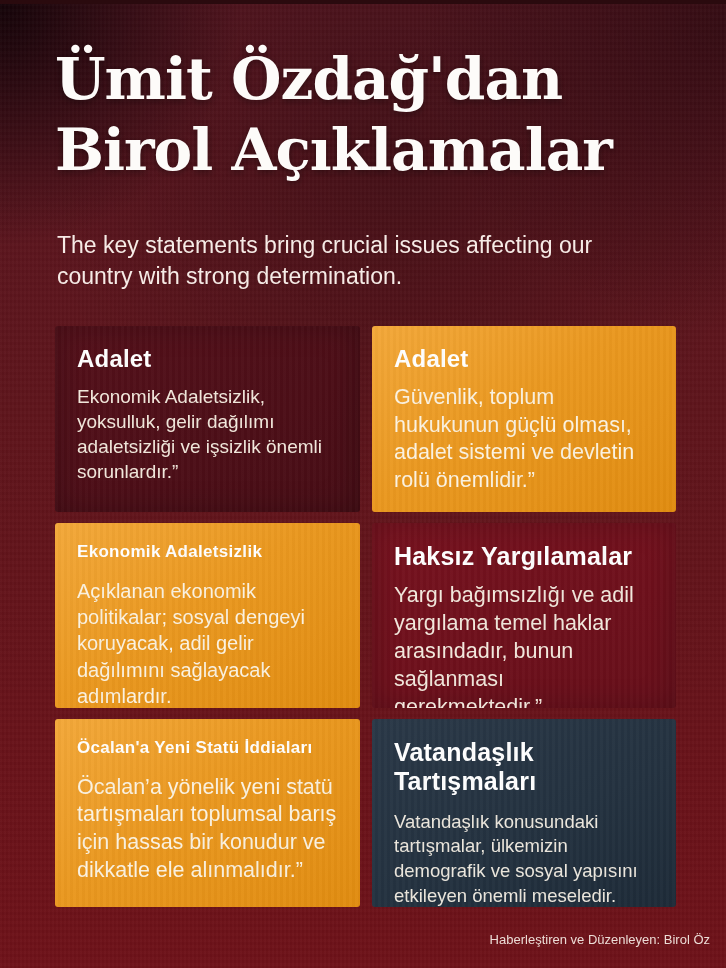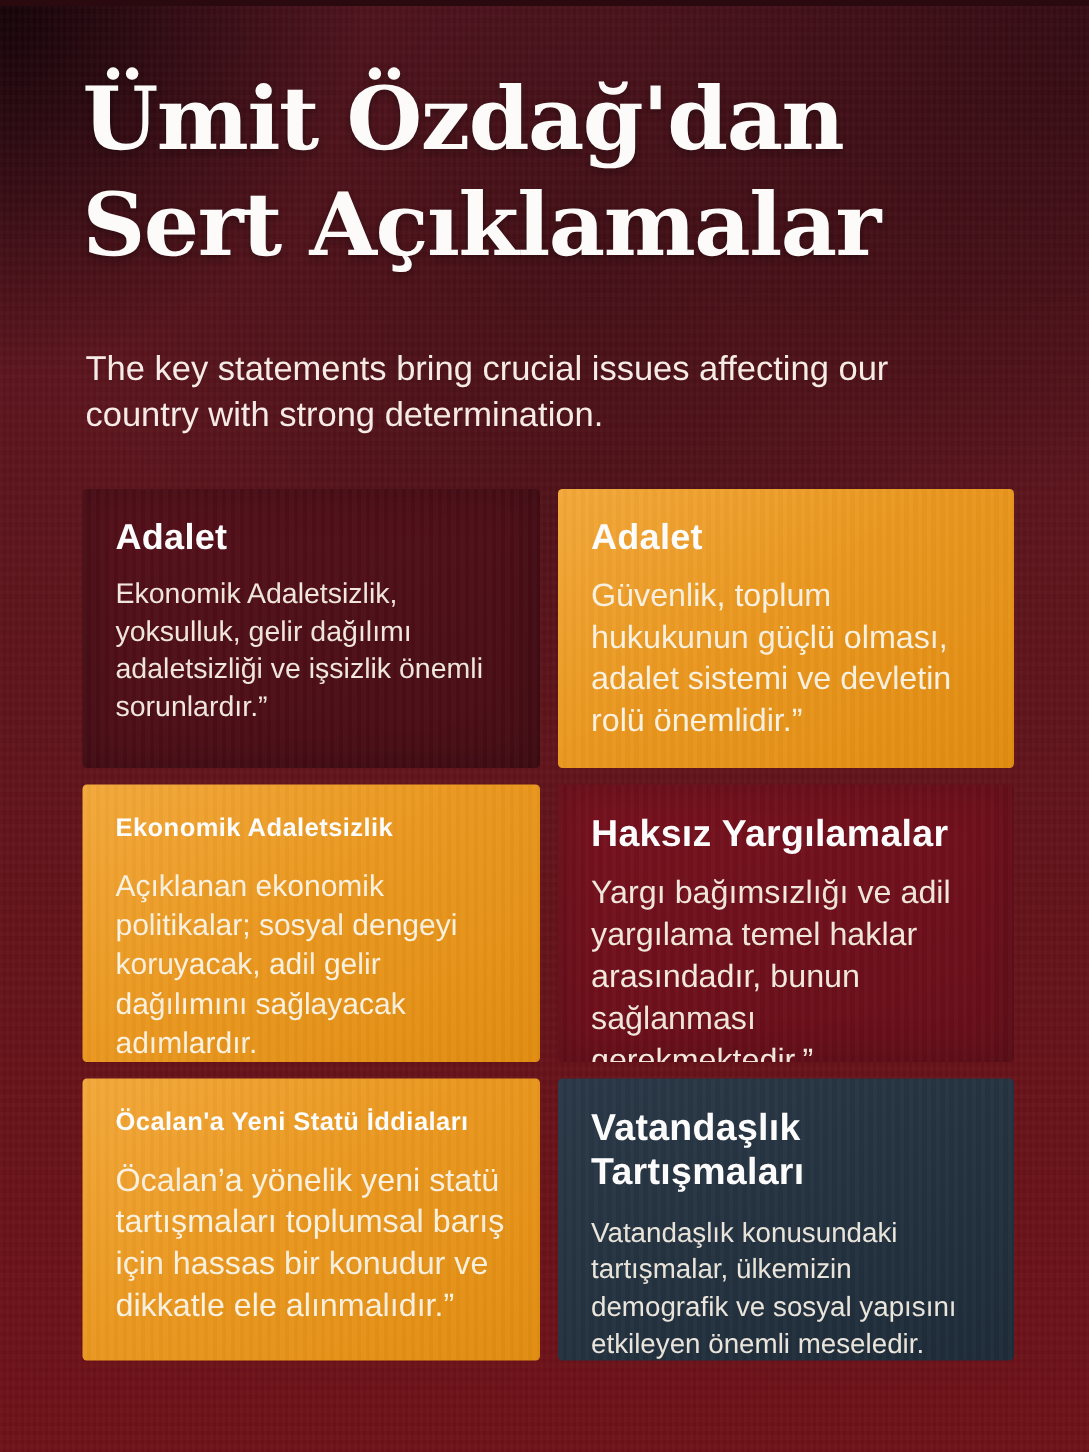--- a/index.html
+++ b/index.html
@@ -121,21 +121,21 @@
     color: #ecdcd6;
     z-index: 2;
   }
 </style>
 </head>
 <body>
 
 <div class="poster">
 
   <h1 class="main-title"><span>Ümit Özdağ'dan</span><br>
-    <span>Sert Açıklamalar</span>
+    <span>Birol Açıklamalar</span>
   </h1>
 
   <p class="subtitle">The key statements bring crucial issues affecting our country with strong determination.</p>
 
   <div class="grid">
 
     <div class="card card--maroon">
       <div class="card-title">Adalet</div>
       <div class="card-body">Ekonomik Adaletsizlik, yoksulluk, gelir dağılımı adaletsizliği ve işsizlik önemli sorunlardır.”</div>
     </div>
@@ -160,14 +160,15 @@
       <div class="card-body">Öcalan’a yönelik yeni statü tartışmaları toplumsal barış için hassas bir konudur ve dikkatle ele alınmalıdır.”</div>
     </div>
 
     <div class="card card--navy card--title-lg card--title-2line card--body-sm">
       <div class="card-title">Vatandaşlık Tartışmaları</div>
       <div class="card-body">Vatandaşlık konusundaki tartışmalar, ülkemizin demografik ve sosyal yapısını etkileyen önemli meseledir.</div>
     </div>
 
   </div>
 
+  <div class="credit">Haberleştiren ve Düzenleyen: Birol Öz</div>
 
 </div>
 
 </body></html>

